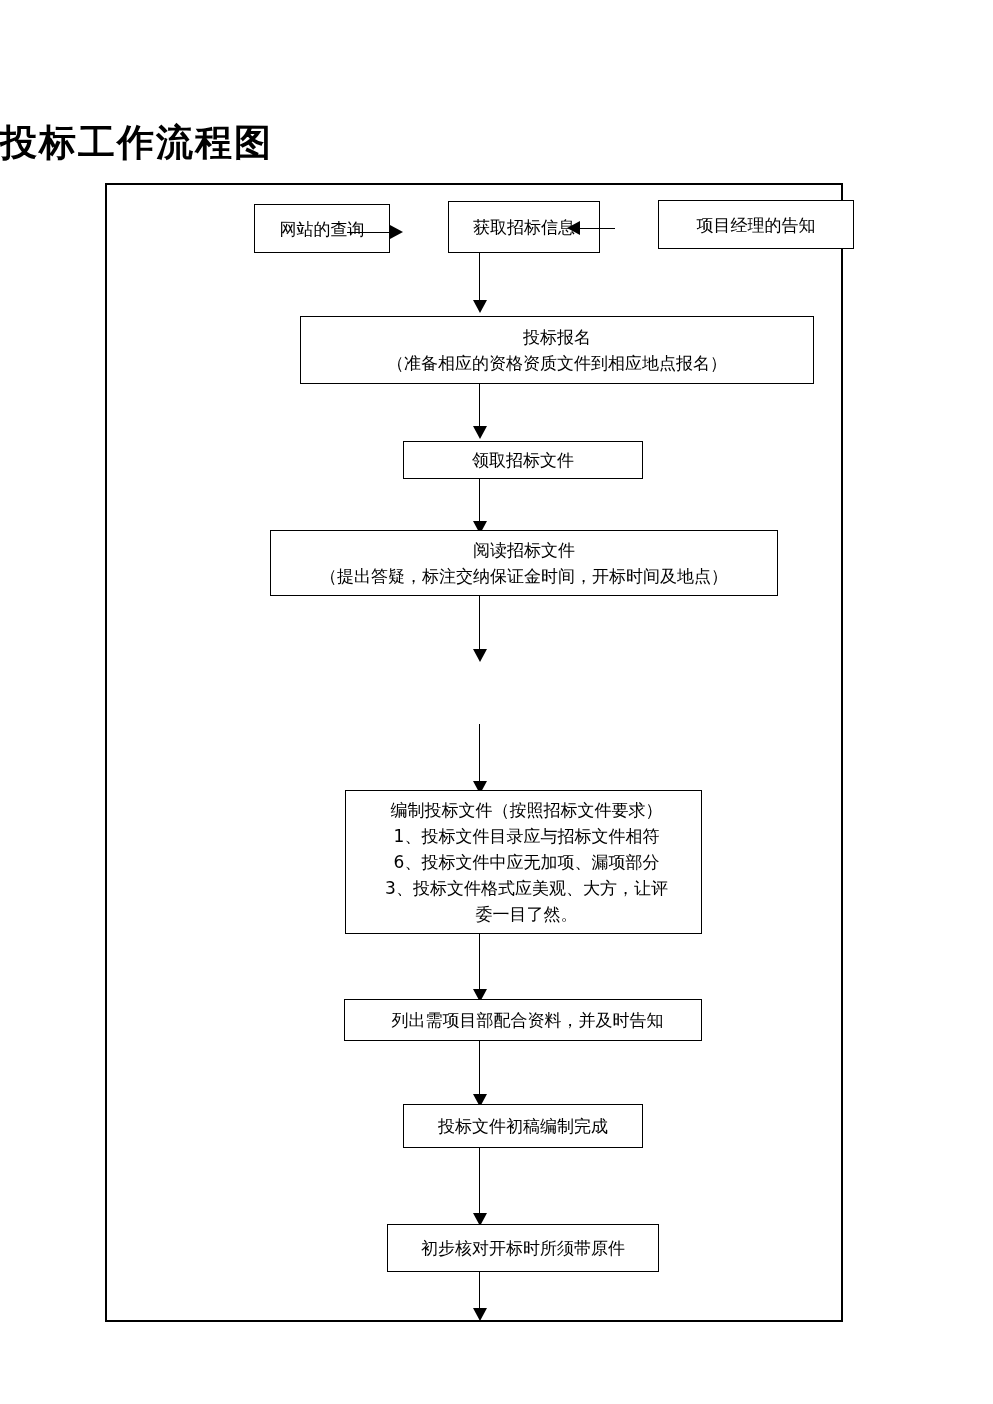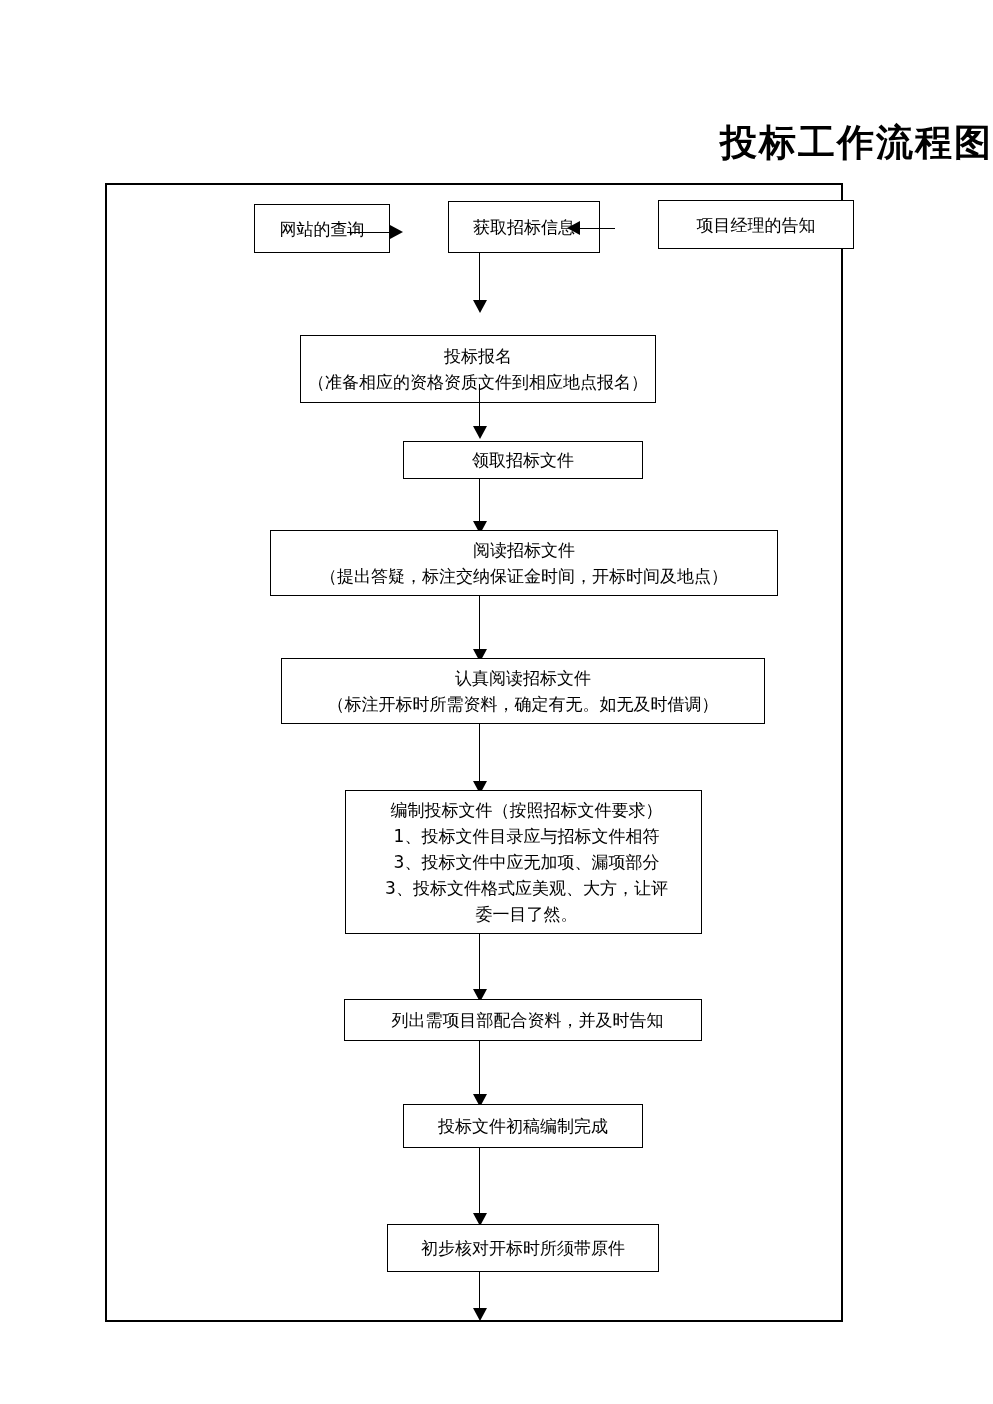--- a/index.html
+++ b/index.html
@@ -16,21 +16,21 @@
     width: 993px;
     height: 1404px;
     background: #ffffff;
     overflow: hidden;
   }
   #title {
     position: absolute;
     left: 0;
     top: 118px;
     width: 993px;
-    text-align: right;
+    text-align: left;
     font-family: "DejaVu Serif", "Liberation Serif", serif;
     font-size: 37px;
     font-weight: 700;
     letter-spacing: 2px;
     line-height: 48px;
     white-space: nowrap;
   }
   #frame {
     position: absolute;
     left: 105px;
@@ -121,21 +121,21 @@
 
   <div class="hline" style="left:347px; top:232px; width:46px;"></div>
   <div class="arrow-right" style="left:390px; top:225px;"></div>
 
   <div class="hline" style="left:580px; top:228px; width:35px;"></div>
   <div class="arrow-left" style="left:567px; top:221px;"></div>
 
   <div class="vline" style="left:479px; top:253px; width:1px; height:50px;"></div>
   <div class="arrow-down" style="left:473px; top:300px;"></div>
 
-  <div class="node" style="left:257px; top:335px; width:356px; height:68px;">
+  <div class="node" style="left:257px; top:316px; width:514px; height:68px;">
     <span class="ln">投标报名</span>
     <span class="ln">（准备相应的资格资质文件到相应地点报名）</span>
   </div>
 
   <div class="vline" style="left:479px; top:384px; width:1px; height:46px;"></div>
   <div class="arrow-down" style="left:473px; top:426px;"></div>
 
   <div class="node" style="left:360px; top:441px; width:240px; height:38px;">
     <span class="ln">领取招标文件</span>
   </div>
@@ -144,32 +144,28 @@
   <div class="arrow-down" style="left:473px; top:521px;"></div>
 
   <div class="node" style="left:227px; top:530px; width:508px; height:66px;">
     <span class="ln">阅读招标文件</span>
     <span class="ln">（提出答疑，标注交纳保证金时间，开标时间及地点）</span>
   </div>
 
   <div class="vline" style="left:479px; top:596px; width:1px; height:60px;"></div>
   <div class="arrow-down" style="left:473px; top:649px;"></div>
 
-  <div class="node" style="left:238px; top:658px; width:484px; height:66px;">
-    <span class="ln">认真阅读招标文件</span>
-    <span class="ln">（标注开标时所需资料，确定有无。如无及时借调）</span>
-  </div>
 
   <div class="vline" style="left:479px; top:724px; width:1px; height:64px;"></div>
   <div class="arrow-down" style="left:473px; top:781px;"></div>
 
   <div class="node left-lines" style="left:302px; top:790px; width:357px; height:144px; padding-left:6px; align-items:center; text-align:center;">
     <span class="ln">编制投标文件（按照招标文件要求）</span>
     <span class="ln">1、投标文件目录应与招标文件相符</span>
-    <span class="ln">3、投标文件中应无加项、漏项部分</span>
+    <span class="ln">6、投标文件中应无加项、漏项部分</span>
     <span class="ln">3、投标文件格式应美观、大方，让评</span>
     <span class="ln">委一目了然。</span>
   </div>
 
   <div class="vline" style="left:479px; top:934px; width:1px; height:62px;"></div>
   <div class="arrow-down" style="left:473px; top:989px;"></div>
 
   <div class="node" style="left:301px; top:999px; width:358px; height:42px;padding-left:9px;">
     <span class="ln">列出需项目部配合资料，并及时告知</span>
   </div>

